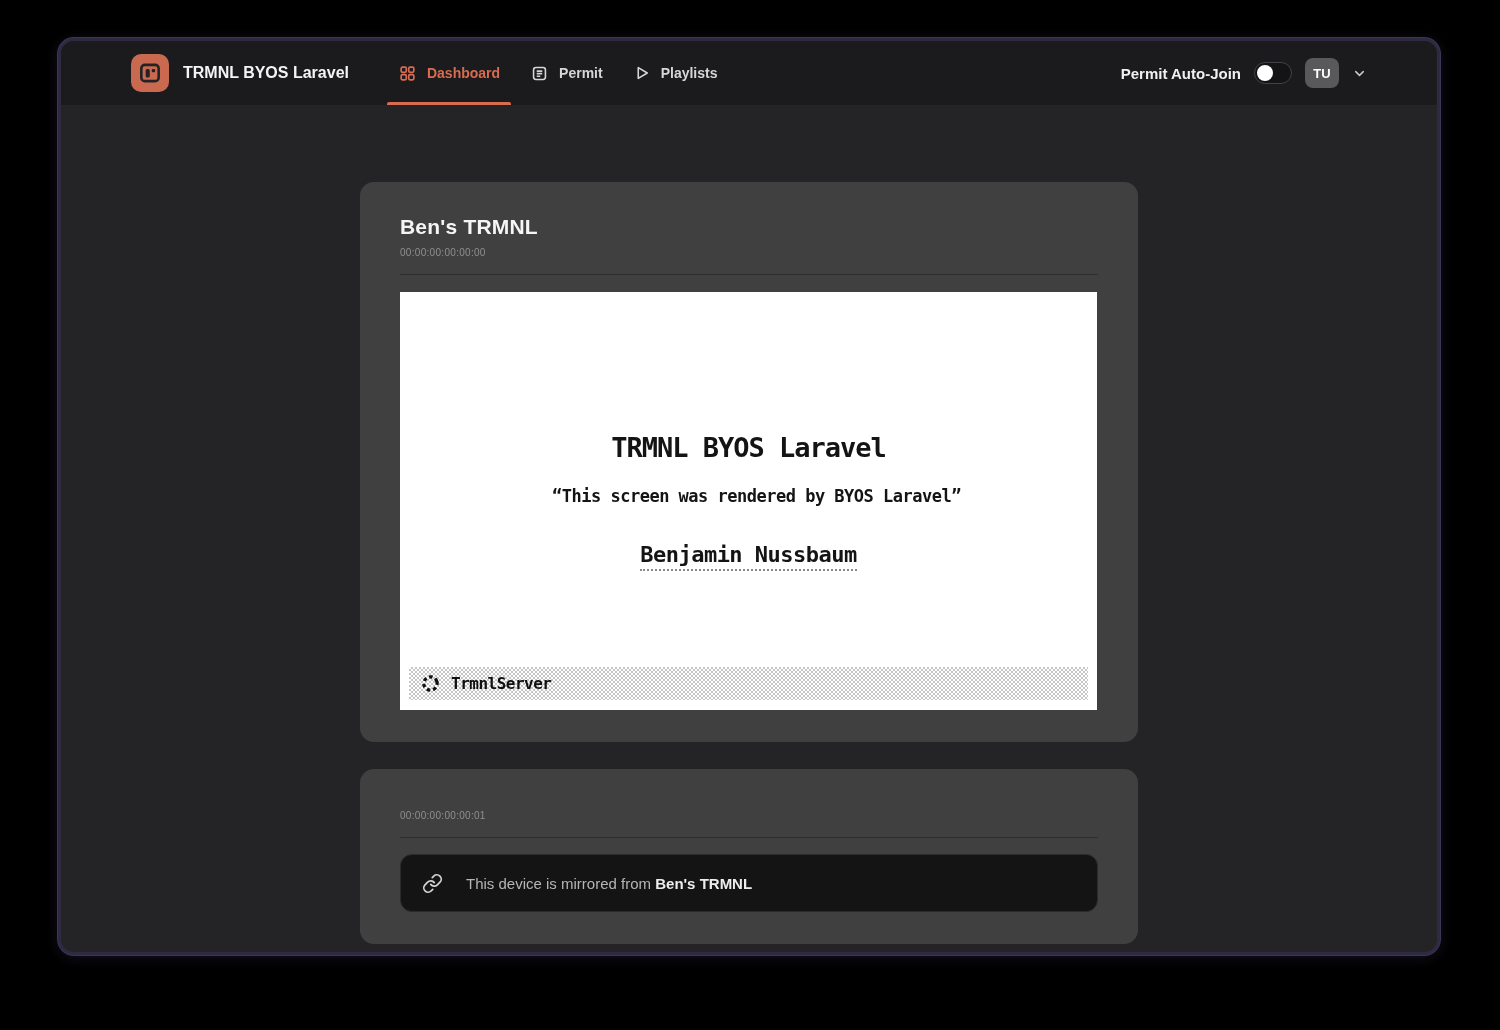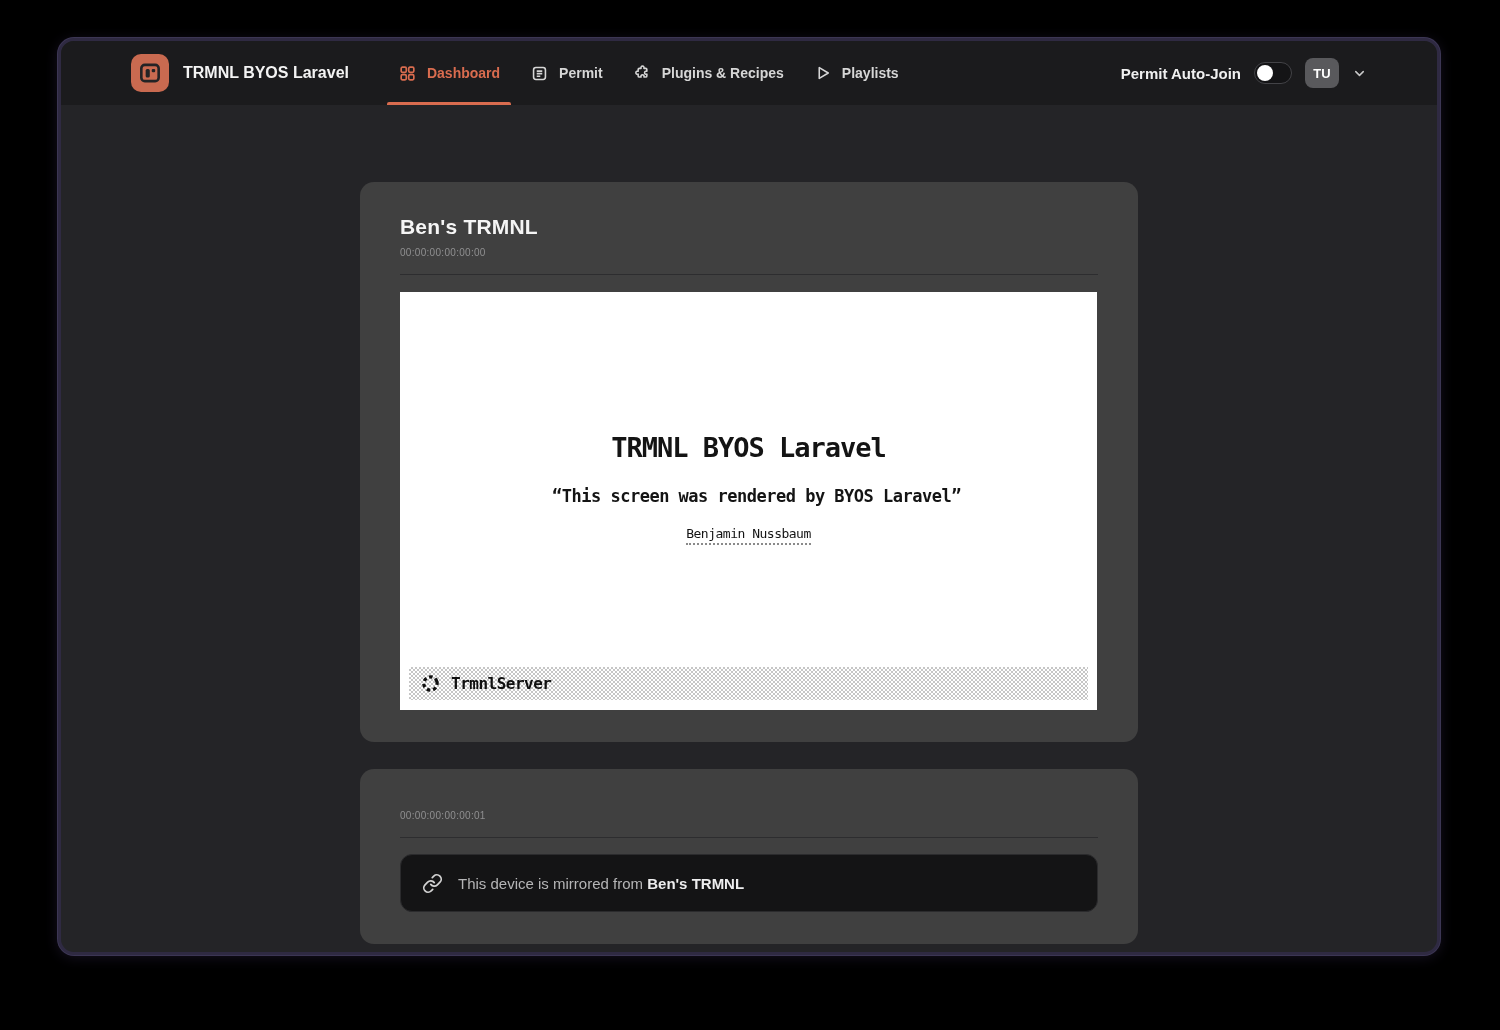--- a/index.html
+++ b/index.html
@@ -65,35 +65,35 @@
   .divider { border-top:1px solid #2d2d2f; margin-top:16px; }
 
   
   .screen {
     position:relative; width:697px; height:418px; background:#fff; margin-top:17px;
     font-family:"DejaVu Sans Mono", monospace; text-align:center; overflow:hidden;
   }
   .screen-title { color:#141414; font-size:27px; font-weight:700; padding-top:140px; letter-spacing:-1px; }
   .screen-quote { color:#141414; font-size:17px; font-weight:700; margin-top:23px; letter-spacing:-.5px;margin-left:16px; }
   .screen-author {
-    display:inline-block; color:#141414; font-size:13px; font-weight:400; margin-top:20px;
+    display:inline-block; color:#141414; font-size:22px; font-weight:700; margin-top:36px;
     letter-spacing:-.5px; border-bottom:2px dotted #8a8a8a; padding-bottom:2px;
   }
   .screen-statusbar {
     position:absolute; left:9px; right:9px; bottom:10px; height:33px;
     background:repeating-conic-gradient(#c6c6c6 0% 25%, #ffffff 0% 50%) 0 0 / 4px 4px;
     display:flex; align-items:center; padding:0 11px; text-align:right;
   }
   .spinner-icon { display:flex; align-items:center; }
   .status-label { color:#101010; font-size:16px; font-weight:700; margin-left:10px; letter-spacing:-.5px; }
 
   
   .mirror-box {
     margin-top:16px; min-height:58px; background:#141415; border:1px solid #2b2b2d;
-    border-radius:12px; display:flex; align-items:center; gap:15px; padding:17px 20px 17px 21px;
+    border-radius:12px; display:flex; align-items:center; gap:23px; padding:17px 20px 17px 21px;
   }
   .mirror-text { color:#b5b5b6; font-size:15px; }
   .mirror-text b { color:#ededee; font-weight:700; }
   .link-icon { color:#d2d2d2; display:flex; align-items:center; }
 </style>
 </head>
 <body>
 
 <div class="stage">
   <div class="window">
@@ -119,26 +119,20 @@
           <span>Dashboard</span>
         </div>
         <div class="nav-item">
           <svg width="19" height="19" viewBox="0 0 24 24" fill="none" stroke="currentColor" stroke-width="2">
             <rect x="4.5" y="4.5" width="15" height="15" rx="3"></rect>
             <line x1="8.5" y1="9" x2="15.5" y2="9"></line>
             <line x1="8.5" y1="12.2" x2="15.5" y2="12.2"></line>
             <line x1="8.5" y1="15.4" x2="13" y2="15.4"></line>
           </svg>
           <span>Permit</span>
-        </div>
-        <div class="nav-item">
-          <svg width="19" height="19" viewBox="0 0 24 24" fill="none" stroke="currentColor" stroke-width="2" stroke-linejoin="round">
-            <path d="M8 5.5h2.2a2 2 0 1 1 3.6 0H16a1.5 1.5 0 0 1 1.5 1.5v2.2a2 2 0 1 0 0 3.6V15a1.5 1.5 0 0 1-1.5 1.5h-2.2a2 2 0 1 0-3.6 0H8A1.5 1.5 0 0 1 6.5 15v-2.2a2 2 0 1 1 0-3.6V7A1.5 1.5 0 0 1 8 5.5z"></path>
-          </svg>
-          <span>Plugins &amp; Recipes</span>
         </div>
         <div class="nav-item">
           <svg width="18" height="18" viewBox="0 0 24 24" fill="none" stroke="currentColor" stroke-width="2.1" stroke-linejoin="round">
             <path d="M7 4.8v14.4L19 12z"></path>
           </svg>
           <span>Playlists</span>
         </div>
       </div>
 
       <div class="nav-right">

